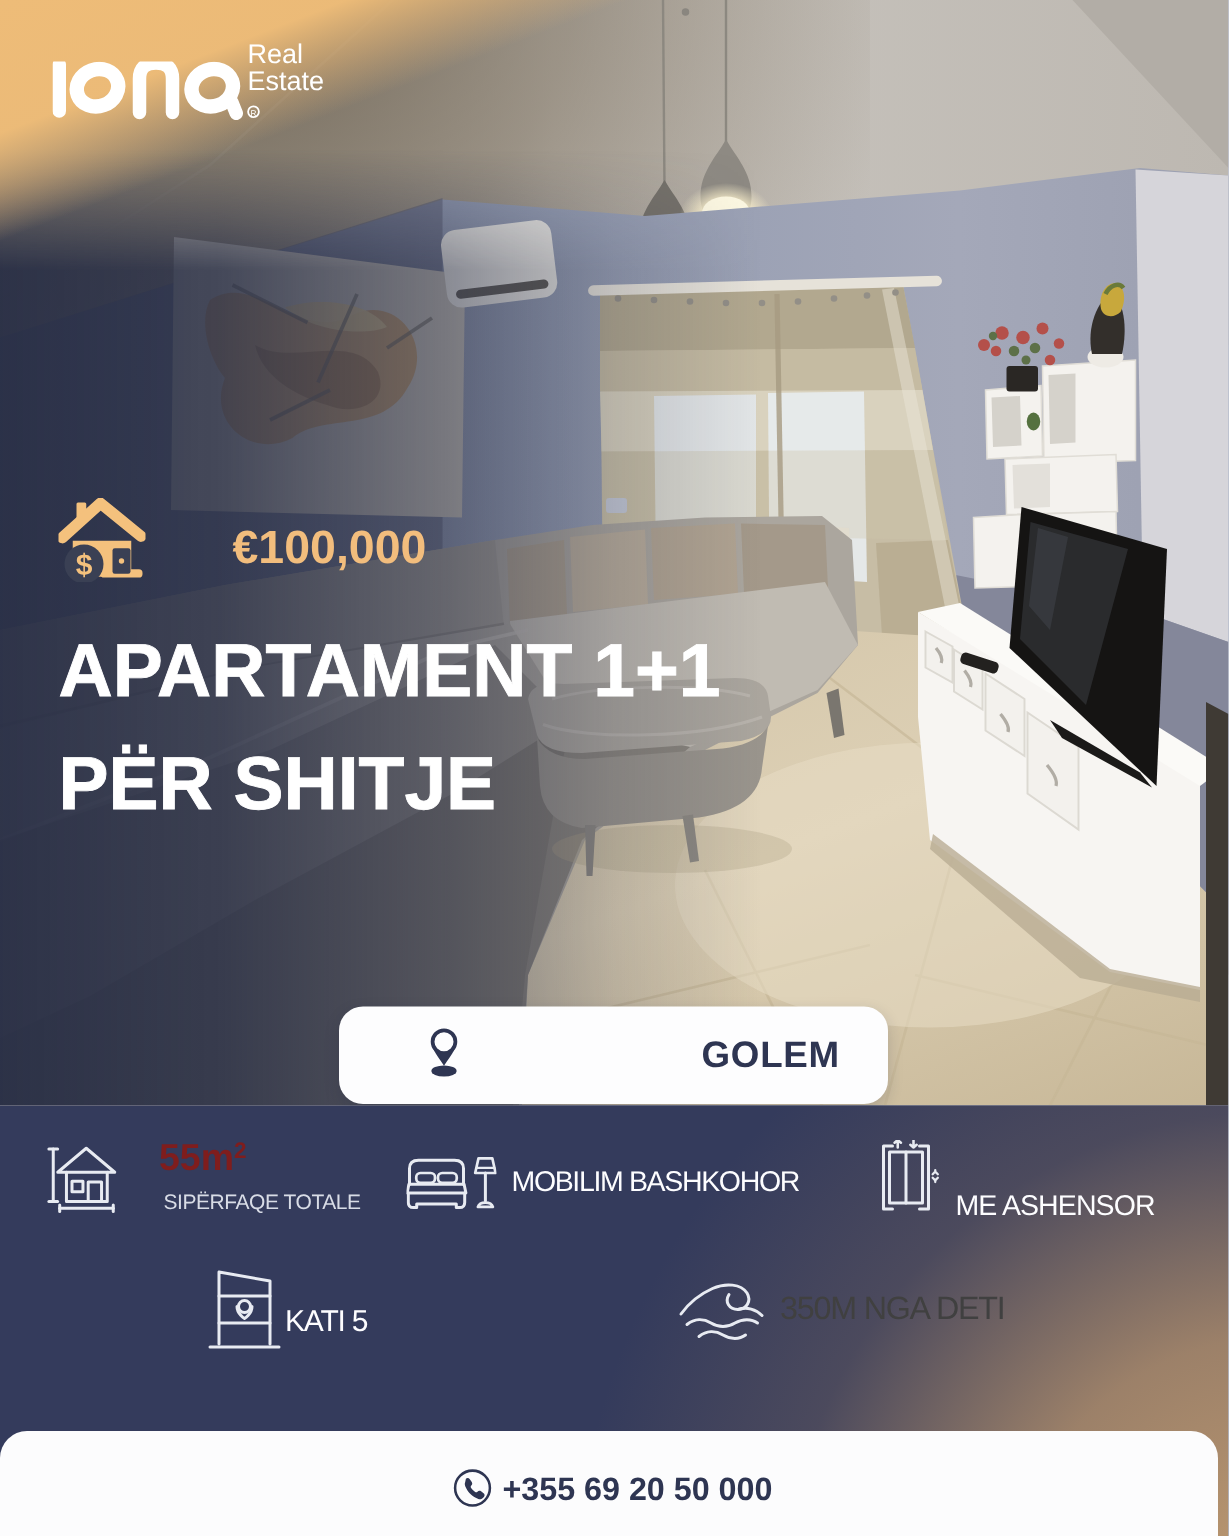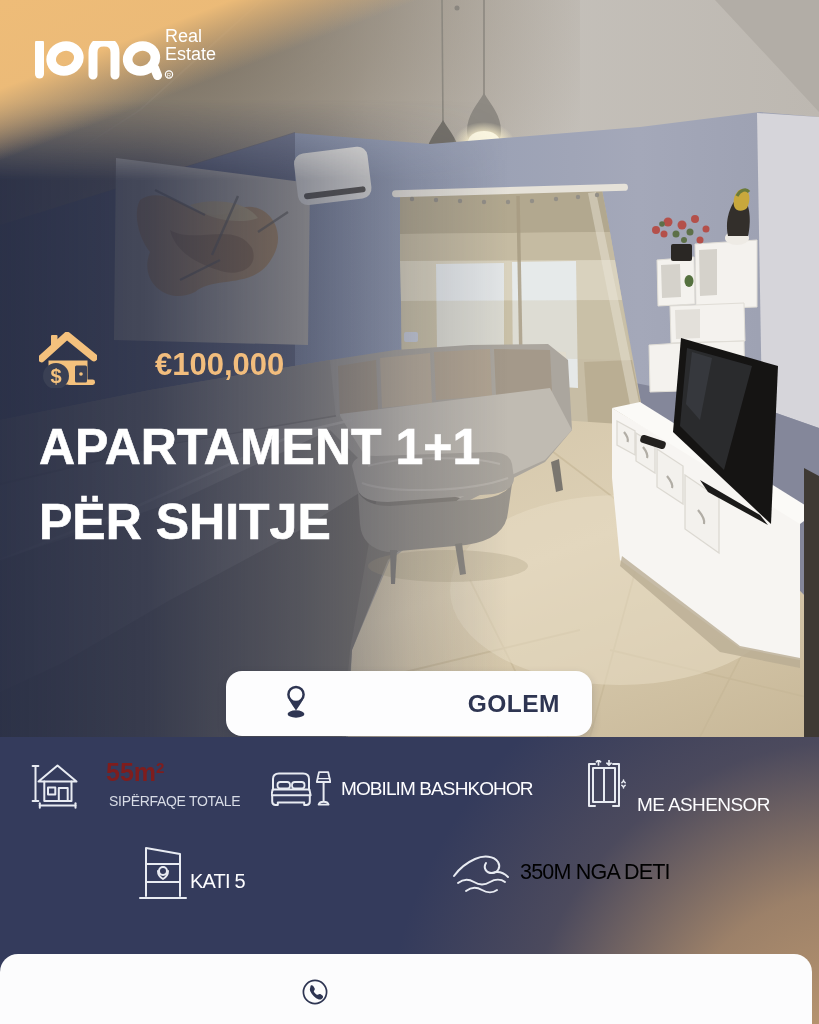--- a/index.html
+++ b/index.html
@@ -366,23 +366,24 @@
 
 <svg class="abs" style="left:452px;top:852px" width="58" height="44" viewBox="0 0 58 44">
   <g stroke="#e8ebf2" stroke-width="2" fill="none" stroke-linecap="round">
     <path d="M2 24 C7 17 14 11 23 7 C32 3 42 4 46 10 C49 15 46 21 40 21 C34 21 31 16 34 11"></path>
     <path d="M40 21 C46 19 52 21 56 25"></path>
     <path d="M6 31 C11 27 17 27 22 30 C27 33 33 33 38 30 C43 27 49 27 53 30"></path>
     <path d="M14 39 C19 35 25 35 30 38 C35 41 41 41 45 38"></path>
   </g>
 </svg>
 
-<div class="abs" style="left:520px;top:860px;color:#000000;font-size:21.5px;letter-spacing:-0.8px;">350M NGA DETI</div>
+<div class="abs" style="left:520px;top:860px;color:#404040;font-size:21.5px;letter-spacing:-0.8px;">350M NGA DETI</div>
 
 <div class="abs" style="left:0;top:954px;width:812px;height:70px;background:#fcfcfd;border-radius:18px 18px 0 0;"></div>
 
 <svg class="abs" style="left:302px;top:979px" width="26" height="26" viewBox="0 0 26 26">
   <circle cx="13" cy="13" r="11.6" fill="none" stroke="#2e3552" stroke-width="1.7"></circle>
   <path d="M8.6 6.8 C9.4 6.1 10.6 6.3 11.2 7.1 L12.5 9 C13 9.8 12.9 10.8 12.2 11.4 C11.8 11.8 11.7 12.4 12 12.9 C12.7 14 13.7 15 14.8 15.7 C15.3 16 15.9 15.9 16.3 15.5 C16.9 14.8 17.9 14.7 18.7 15.2 L20.4 16.5 C21.2 17.1 21.3 18.3 20.6 19 L19.9 19.7 C19.1 20.5 17.9 20.8 16.9 20.4 C13.1 19 10 16.1 8.4 12.4 C8 11.4 7.6 10.2 8.1 9.2 Z" fill="#2e3552"></path>
 </svg>
 
+<div class="abs" style="left:335px;top:981px;color:#2e3552;font-size:21.5px;font-weight:bold;">+355 69 20 50 000</div>
 
 </div>
 
 </body></html>

